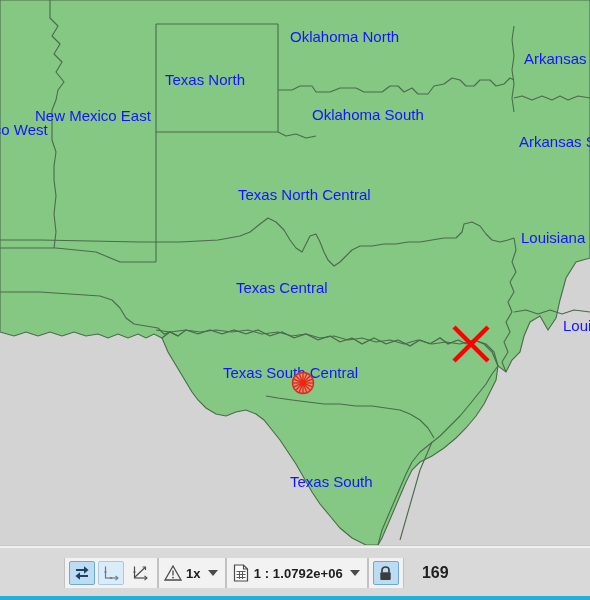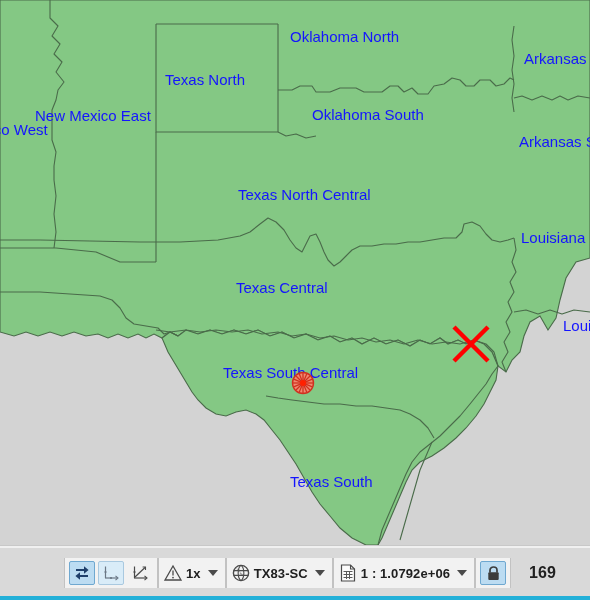--- a/index.html
+++ b/index.html
@@ -268,30 +268,20 @@
     <div class="sb-group">
       <svg class="icon-svg" width="20" height="20" viewBox="0 0 20 20">
         <path d="M10 3 L18 17 L2 17 Z" fill="none" stroke="#4a4a4a" stroke-width="1.3"></path>
         <path d="M10 7.5 L10 12.5" stroke="#4a4a4a" stroke-width="1.3"></path>
         <circle cx="10" cy="14.6" r="0.9" fill="#4a4a4a"></circle>
       </svg>
       <span class="sb-text">1x</span>
       <div class="caret"></div>
     </div>
 
-    <div class="sb-group">
-      <svg class="icon-svg" width="20" height="20" viewBox="0 0 20 20">
-        <circle cx="10" cy="10" r="7.6" fill="#f2f2f2" stroke="#4a4a4a" stroke-width="1.4"></circle>
-        <path d="M10 2.4 C6.2 5 6.2 15 10 17.6 C13.8 15 13.8 5 10 2.4 Z" fill="none" stroke="#4a4a4a" stroke-width="1.1"></path>
-        <path d="M2.6 7.6 L17.4 7.6 M2.6 12.4 L17.4 12.4" stroke="#4a4a4a" stroke-width="1.1"></path>
-        <path d="M4.5 5 C6.5 6.5 8 5.5 9 7 C10 8.5 8 9.5 9 11 C10 12.5 12 11.5 13.5 13" fill="#5a5a5a" opacity="0.55"></path>
-      </svg>
-      <span class="sb-text">TX83-SC</span>
-      <div class="caret"></div>
-    </div>
 
     <div class="sb-group">
       <svg class="icon-svg" width="20" height="20" viewBox="0 0 20 20">
         <path d="M3.5 2 L12.5 2 L16.5 6 L16.5 18 L3.5 18 Z" fill="#fbfbfb" stroke="#4a4a4a" stroke-width="1.2"></path>
         <path d="M12.5 2 L12.5 6 L16.5 6" fill="none" stroke="#4a4a4a" stroke-width="1.1"></path>
         <path d="M5.5 8.5 L14.5 8.5 M5.5 11.5 L14.5 11.5 M5.5 14.5 L14.5 14.5" stroke="#5a5a5a" stroke-width="1"></path>
         <path d="M8.5 8 L8.5 16 M11.5 8 L11.5 16" stroke="#5a5a5a" stroke-width="1"></path>
       </svg>
       <span class="sb-text">1 : 1.0792e+06</span>
       <div class="caret"></div>

